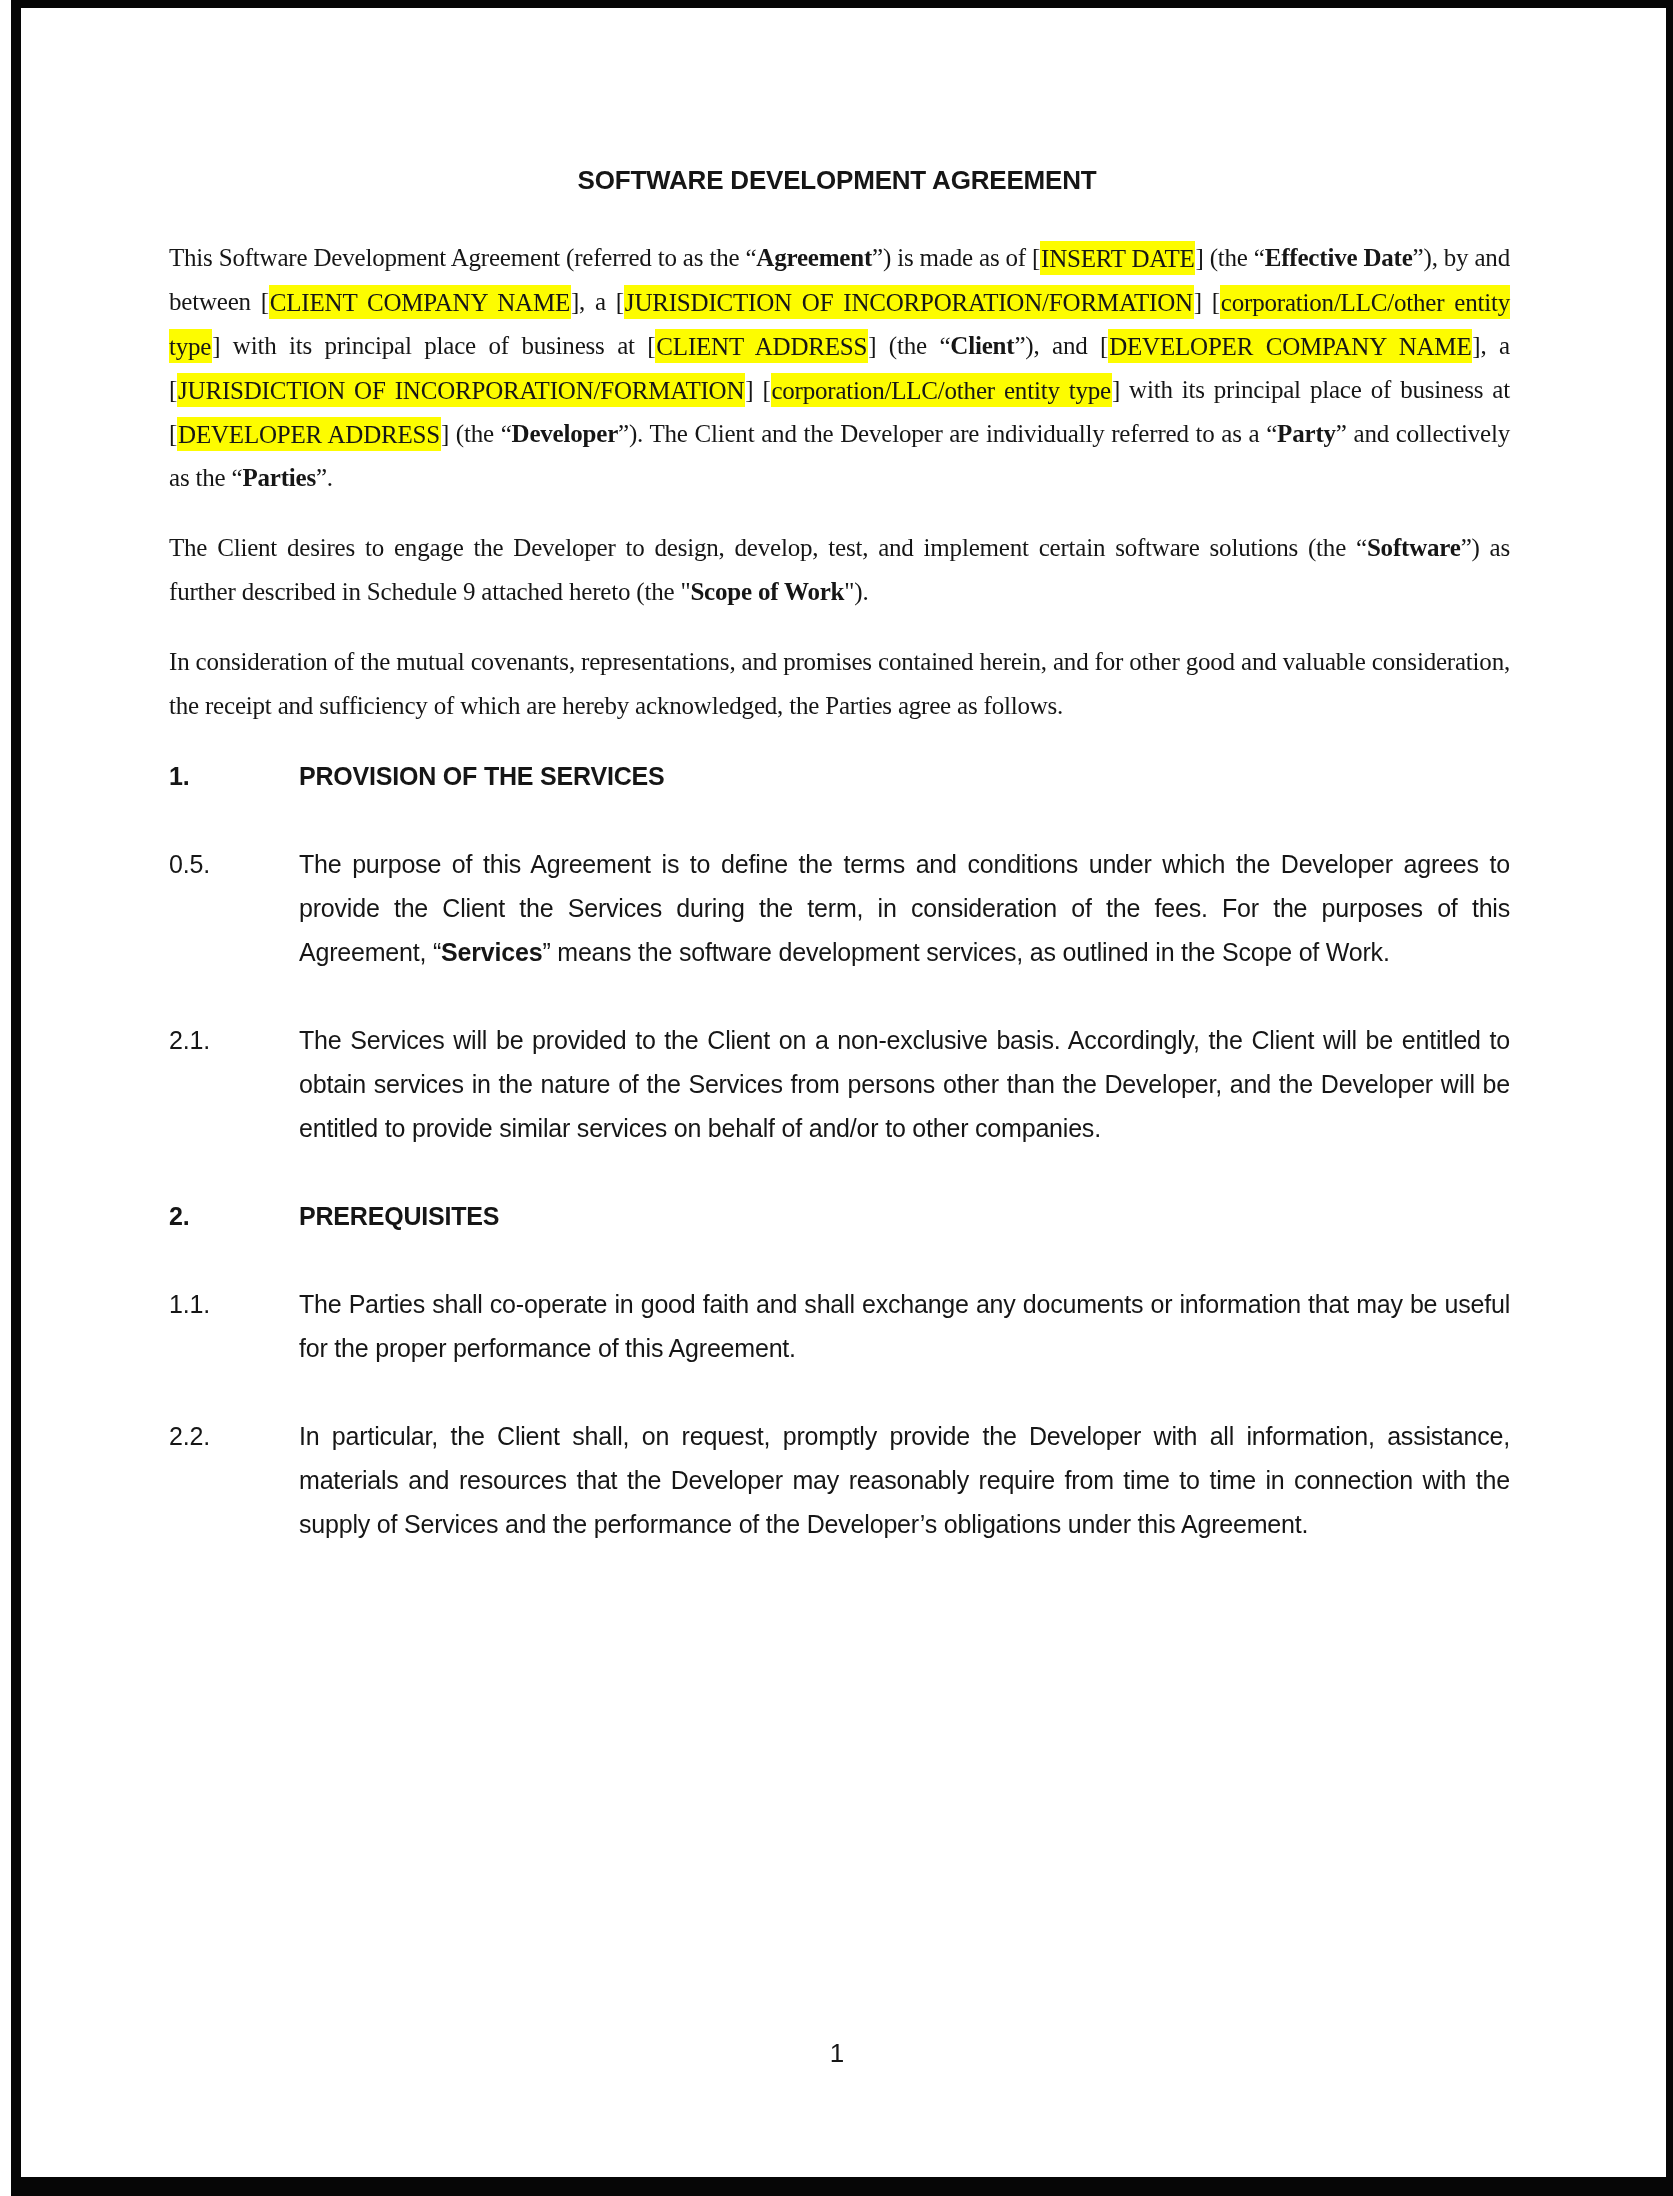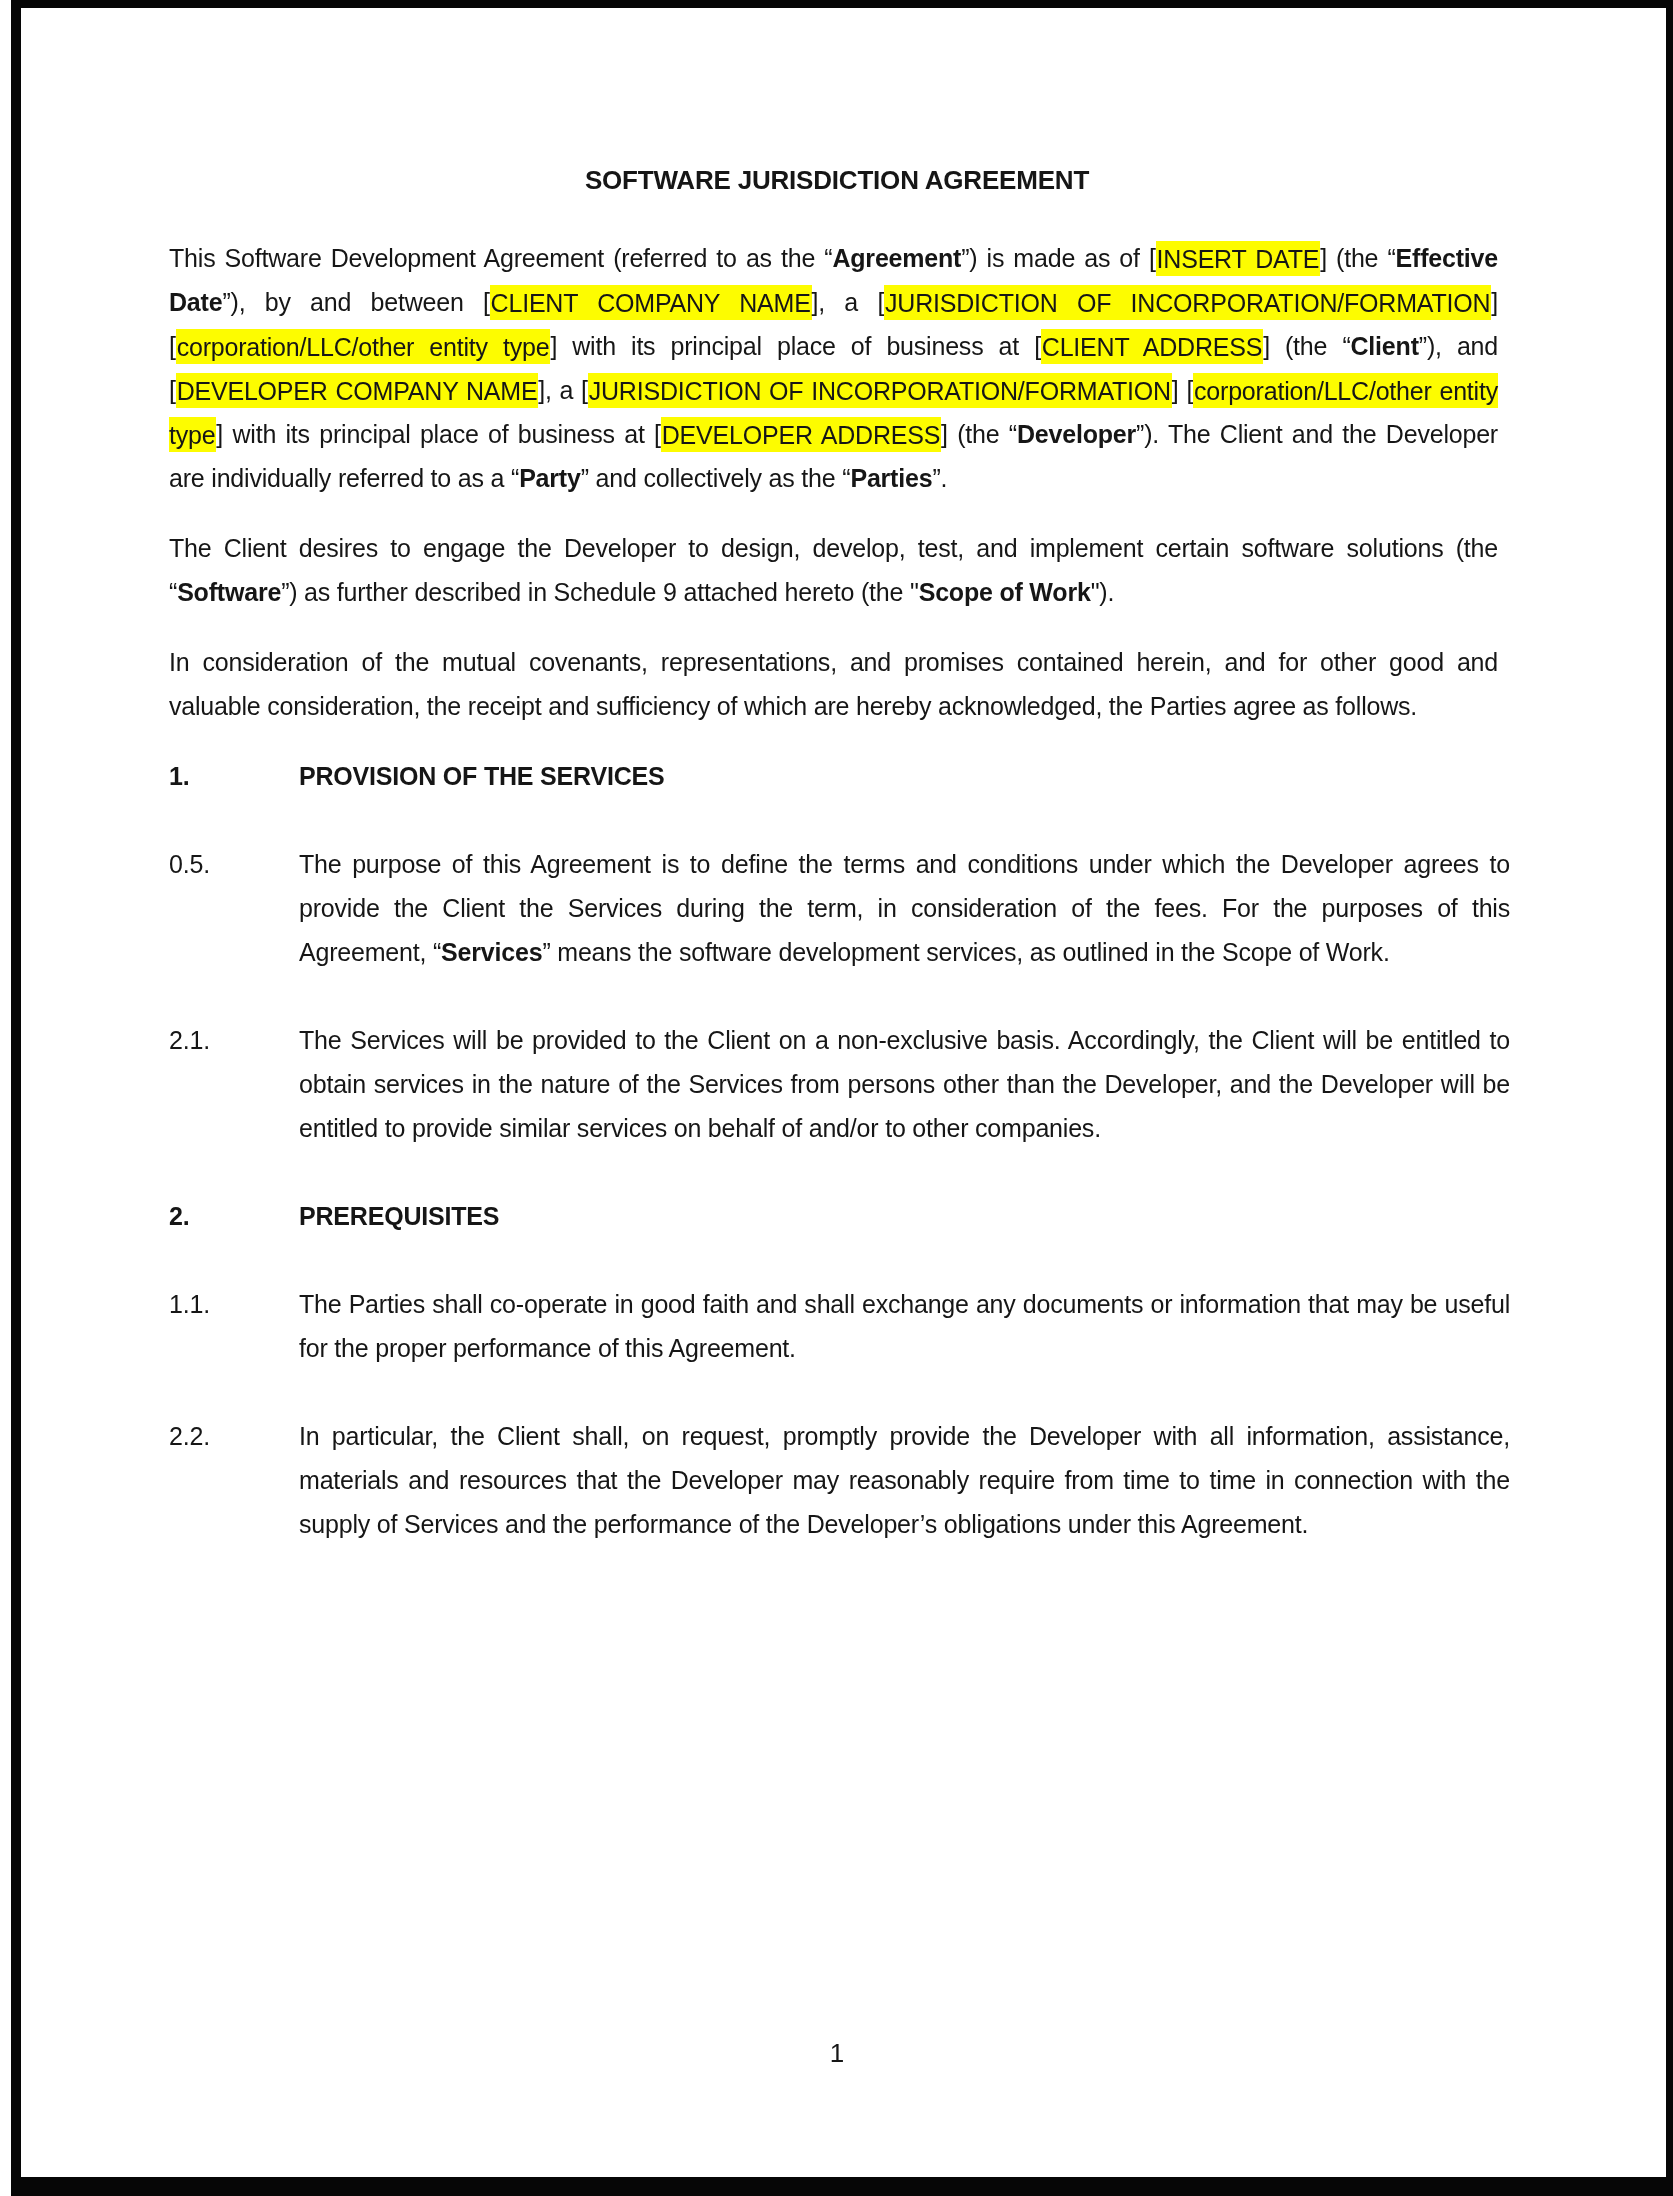--- a/index.html
+++ b/index.html
@@ -26,22 +26,23 @@
     font-weight:700;
     letter-spacing:-0.2px;
   }
   .content {
     padding:40px 164px 0 169px;
     font-size:25px;
     line-height:44px;
     letter-spacing:-0.2px;
   }
   p.para {
-    margin:0 12px 26px 0;
+    margin:0 0 26px 0;
     text-align:justify;
+    font-family:Liberation Serif, serif;
   }
   .block {
     display:flex;
     margin:0 0 44px 0;
   }
   .block .num { width:130px; flex:none; }
   .block .body { flex:1; text-align:justify; }
   .block.heading .num,
   .block.heading .body { font-weight:700; }
   strong { font-weight:700; }
@@ -56,21 +57,21 @@
     top:2038px;
     text-align:center;
     font-size:26px;
   }
 </style>
 </head>
 <body>
 
 <div class="page">
   <div class="frame"></div>
-  <h1 class="title">SOFTWARE JURISDICTION AGREEMENT</h1>
+  <h1 class="title">SOFTWARE DEVELOPMENT AGREEMENT</h1>
   <main class="content">
       <p class="para"><span>This Software Development Agreement (referred to as the “</span><strong>Agreement</strong><span>”) is made as of [</span><mark class="hl">INSERT DATE</mark><span>] (the “</span><strong>Effective Date</strong><span>”), by and between [</span><mark class="hl">CLIENT COMPANY NAME</mark><span>], a [</span><mark class="hl">JURISDICTION OF INCORPORATION/FORMATION</mark><span>] [</span><mark class="hl">corporation/LLC/other entity type</mark><span>] with its principal place of business at [</span><mark class="hl">CLIENT ADDRESS</mark><span>] (the “</span><strong>Client</strong><span>”), and [</span><mark class="hl">DEVELOPER COMPANY NAME</mark><span>], a [</span><mark class="hl">JURISDICTION OF INCORPORATION/FORMATION</mark><span>] [</span><mark class="hl">corporation/LLC/other entity type</mark><span>] with its principal place of business at [</span><mark class="hl">DEVELOPER ADDRESS</mark><span>] (the “</span><strong>Developer</strong><span>”). The Client and the Developer are individually referred to as a “</span><strong>Party</strong><span>” and collectively as the “</span><strong>Parties</strong><span>”.</span></p>
       <p class="para"><span>The Client desires to engage the Developer to design, develop, test, and implement certain software solutions (the “</span><strong>Software</strong><span>”) as further described in Schedule 9 attached hereto (the "</span><strong>Scope of Work</strong><span>").</span></p>
       <p class="para"><span>In consideration of the mutual covenants, representations, and promises contained herein, and for other good and valuable consideration, the receipt and sufficiency of which are hereby acknowledged, the Parties agree as follows.</span></p>
       <div class="block heading">
         <span class="num">1.</span>
         <div class="body"><strong>PROVISION OF THE SERVICES</strong></div>
       </div>
       <div class="block item">
         <span class="num">0.5.</span>

